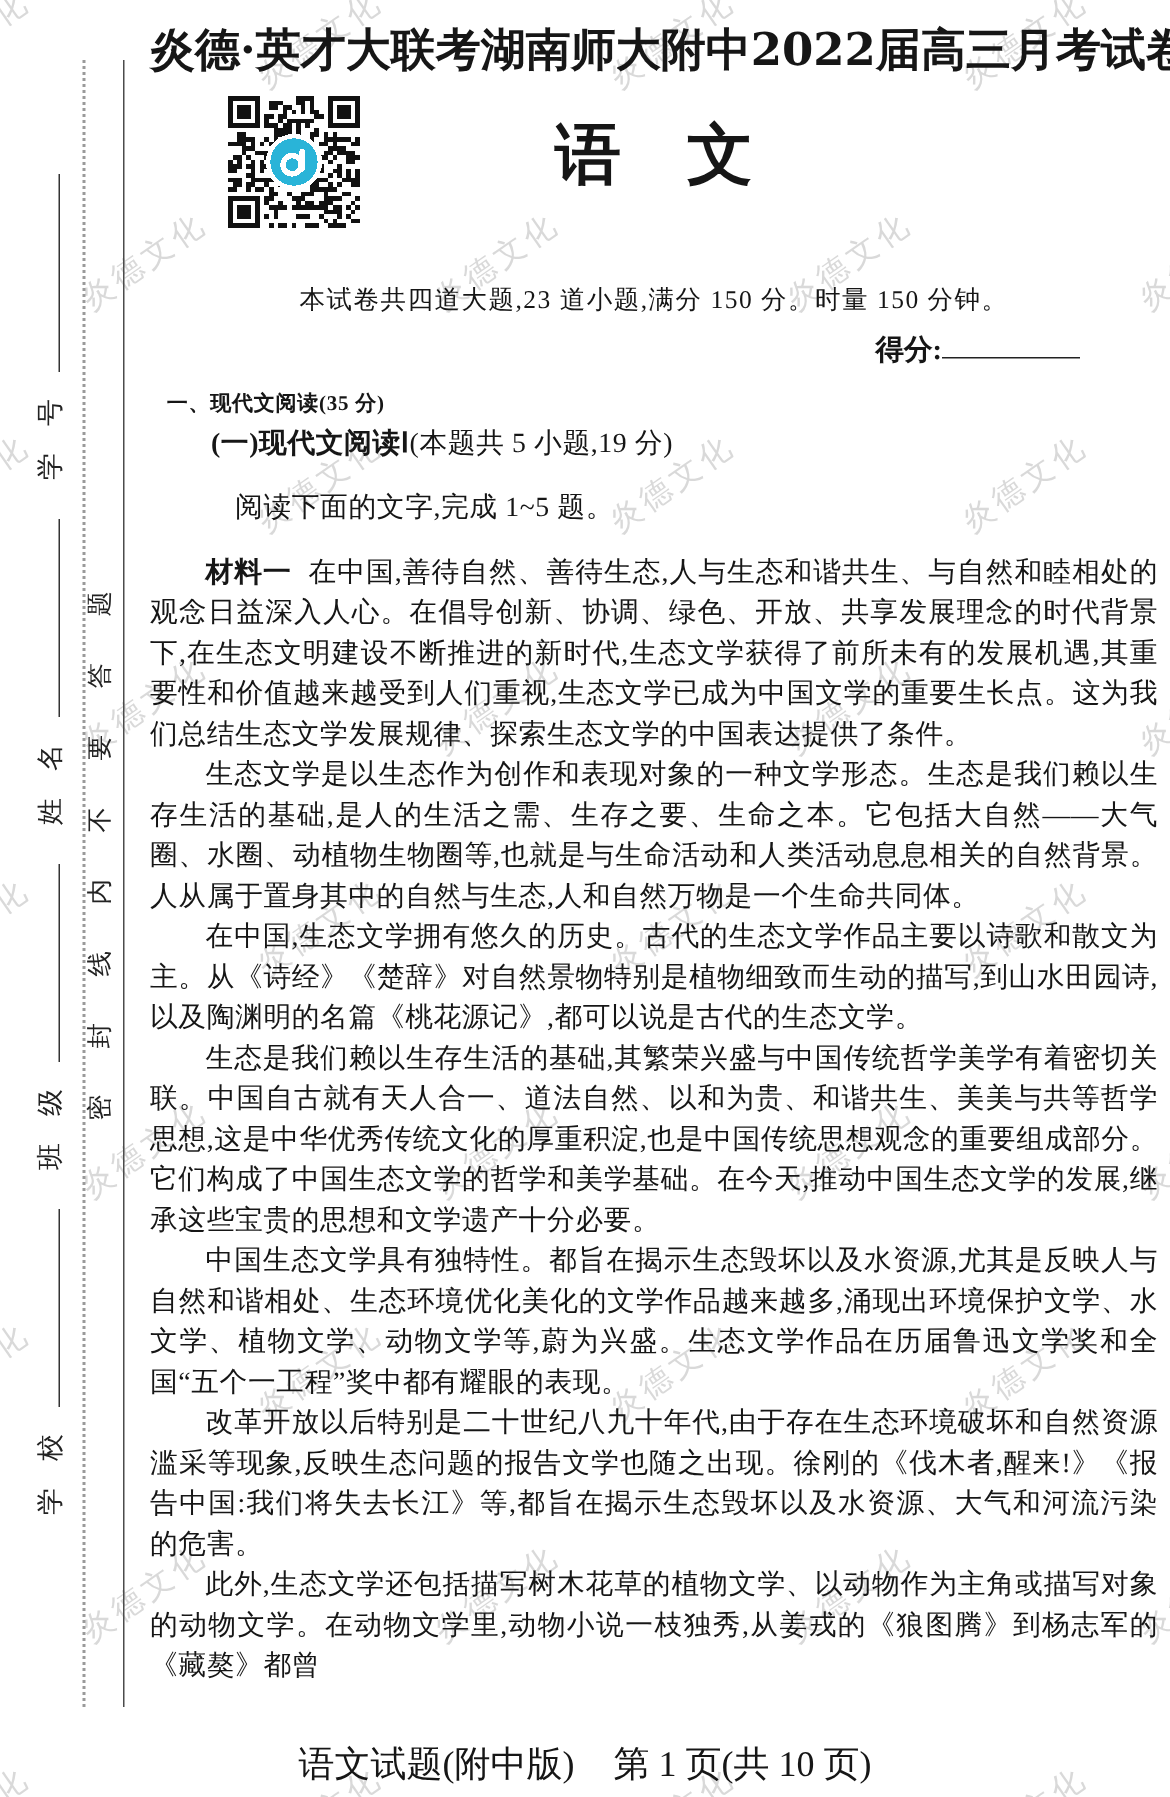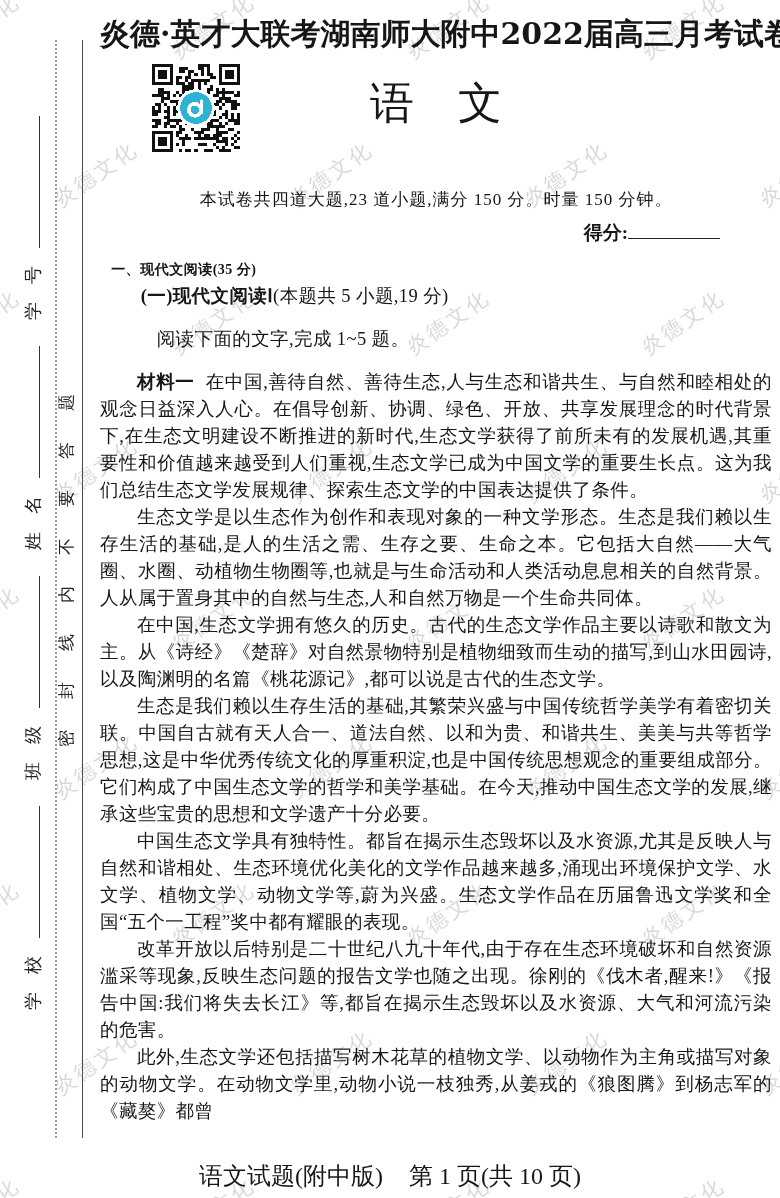--- a/index.html
+++ b/index.html
@@ -32,21 +32,21 @@
   }
   
   .main{position:absolute;left:100px;top:16px;width:672px;z-index:2;}
   .exam-title{
     font-family:"DejaVu Serif", serif;font-weight:bold;font-size:30px;
     text-align:center;white-space:nowrap;letter-spacing:0px;line-height:1.2;
   }
   .qr{position:absolute;left:52px;top:48px;width:88px;height:88px;}
   .subject-title{
     position:absolute;top:62px;left:0;right:0;text-align:center;
-    font-size:44px;font-weight:normal;line-height:1.2;
+    font-size:44px;font-weight:bold;line-height:1.2;
   }
   .intro{position:absolute;top:172px;left:0;right:0;text-align:center;font-size:17px;letter-spacing:1px;}
   .score-row{position:absolute;top:204px;right:52px;font-size:19px;font-weight:bold;}
   .score-line{display:inline-block;width:92px;height:2px;border-bottom:1.5px solid #222;vertical-align:baseline;}
   .body-text{
     position:absolute;top:240px;left:0;width:672px;
     font-size:18.5px;line-height:27px;text-align:justify;letter-spacing:.4px;
   }
   .section-heading{font-size:14px;font-weight:bold;margin:0;text-indent:.8em;letter-spacing:.5px;}
   .subsection-heading{margin:0;text-indent:2.2em;font-weight:bold;}

